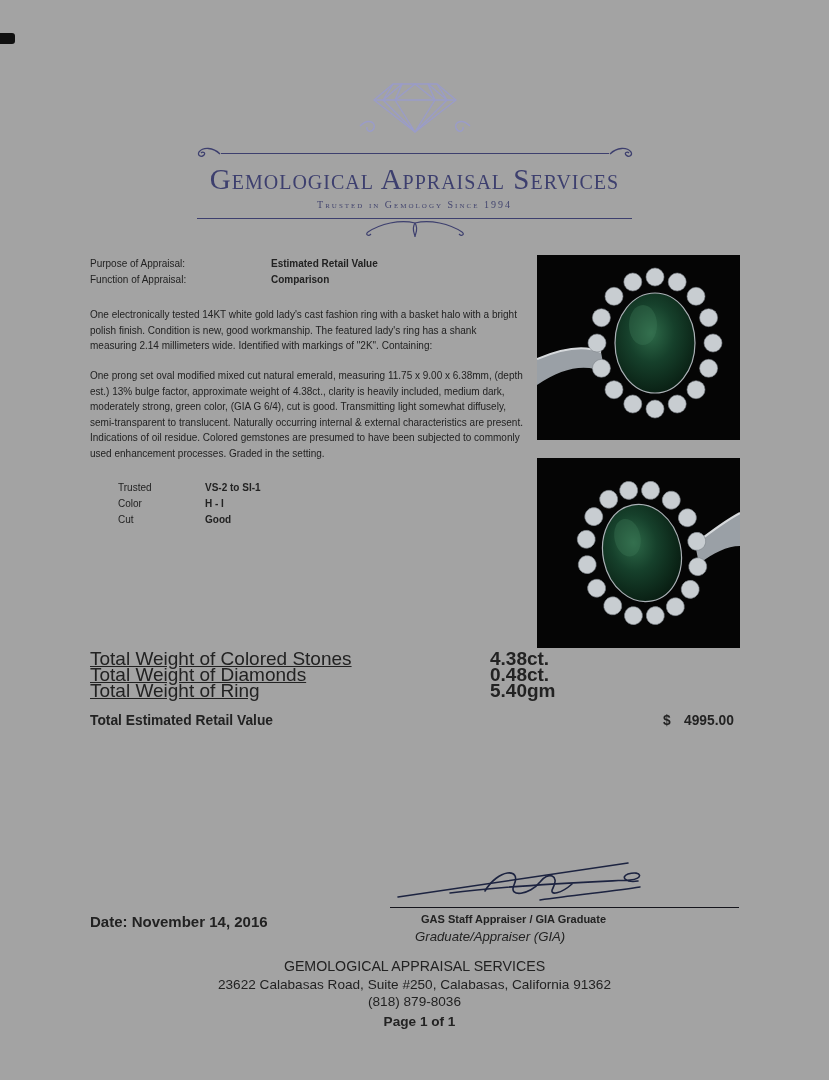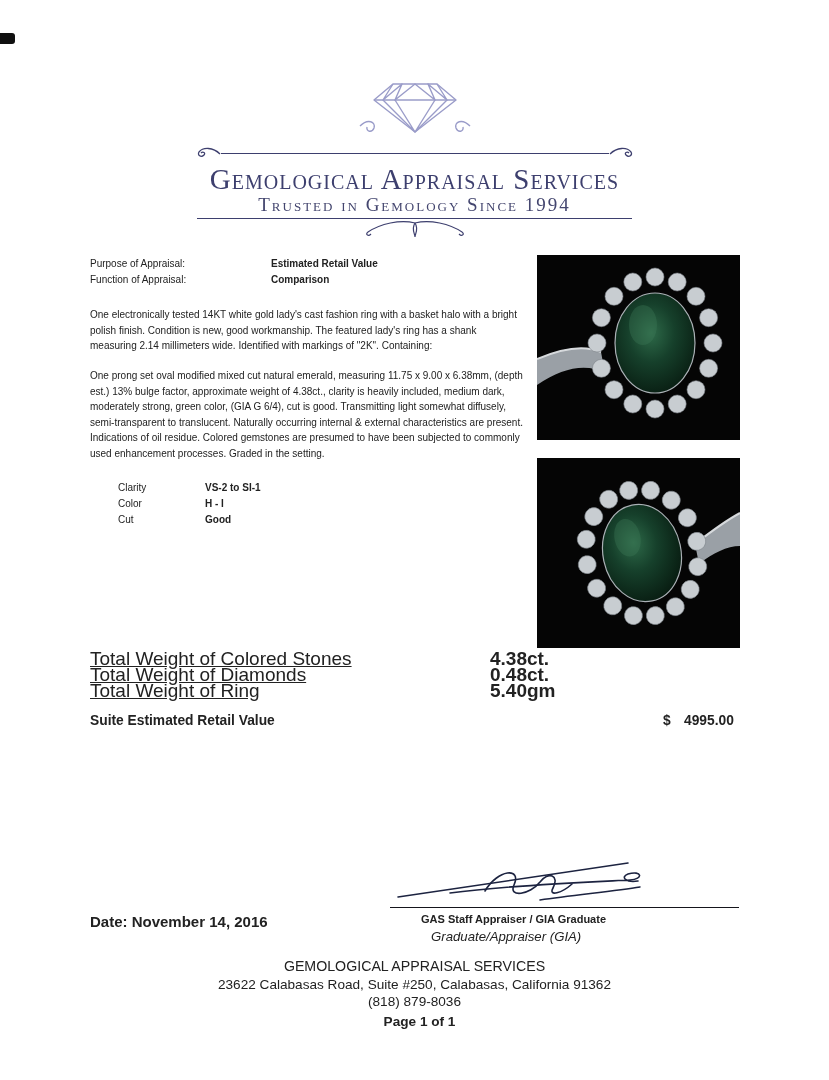--- a/index.html
+++ b/index.html
@@ -1,41 +1,41 @@
 <!DOCTYPE html>
 <html><head>
 <meta charset="utf-8">
 <style>
   html,body{margin:0;padding:0;background:#e8e8e8;}
   .page{
     position:relative;
     width:829px;height:1080px;
     margin:0 auto;
-    background:#ffffff;
+    background:#a3a3a3;
     font-family:"Liberation Sans", sans-serif;
     color:#222222;
     overflow:hidden;
   }
   .artifact{position:absolute;left:0;top:33px;width:15px;height:11px;background:#101010;border-radius:0 3px 3px 0;}
 
   
   .masthead{position:absolute;left:0;top:70px;width:829px;text-align:center;}
   .logo-svg{display:block;margin:0 auto 4px auto;}
   .rule-row{width:440px;margin:0 auto;display:flex;align-items:center;height:14px;}
   .rule-row .line{flex:1;border-top:1.5px solid #3d3f6e;}
   .brand{
     font-family:"Liberation Serif", serif;
     font-variant:small-caps;
     font-size:29px;letter-spacing:1px;
     color:#3d3f6e;line-height:34px;margin-top:2px;
   }
   .tagline{
     font-family:"Liberation Serif", serif;
     font-variant:small-caps;
-    font-size:19px;letter-spacing:2px;
+    font-size:10px;letter-spacing:2px;
     color:#44466f;line-height:18px;margin-bottom:4px;
   }
   .bottom-rule{width:435px;margin:2px auto 0 auto;border-top:1.5px solid #3d3f6e;}
   .center-flourish{display:block;margin:1px auto 0 auto;}
 
   
   .content{position:absolute;left:90px;top:256px;width:433px;font-size:10px;line-height:15.6px;}
   .kv-row{display:flex;}
   .kv-row .k{width:157px;flex:0 0 157px;}
   .kv-row .v{font-weight:bold;margin-left:24px;}
@@ -57,21 +57,21 @@
   
   .photo{position:absolute;background:#050505;}
   .photo1{left:537px;top:255px;width:203px;height:185px;}
   .photo2{left:537px;top:458px;width:203px;height:190px;}
 
   
   .sig-svg{position:absolute;left:390px;top:853px;}
   .sig-line{position:absolute;left:390px;top:907px;width:349px;border-top:1.6px solid #15151c;}
   .date-line{position:absolute;left:90px;top:913px;font-size:15px;font-weight:bold;}
   .appraiser1{position:absolute;left:421px;top:913px;font-size:11px;font-weight:bold;}
-  .appraiser2{position:absolute;left:431px;top:929px;font-size:13.2px;font-style:italic;}
+  .appraiser2{position:absolute;left:415px;top:929px;font-size:13.2px;font-style:italic;}
 
   
   .footer{position:absolute;left:0;top:958px;width:829px;text-align:center;font-size:13.6px;line-height:17.5px;}
   .footer .company{font-size:14.2px;}
   .footer .page-num{font-weight:bold;margin-top:2px;padding-left:10px;}
 </style>
 </head>
 <body>
 
 <div class="page">
@@ -121,21 +121,21 @@
     <div class="kv-row">
       <span class="k">Function of Appraisal:</span>
       <span class="v">Comparison</span>
     </div>
 
     <p class="para first">One electronically tested 14KT white gold lady's cast fashion ring with a basket halo with a bright polish finish. Condition is new, good workmanship. The featured lady's ring has a shank measuring 2.14 millimeters wide. Identified with markings of "2K".  Containing:</p>
     <p class="para">One prong set oval modified mixed cut natural emerald, measuring 11.75 x 9.00 x 6.38mm, (depth est.) 13% bulge factor, approximate weight of 4.38ct., clarity is heavily included, medium dark, moderately strong, green color, (GIA G 6/4), cut is good. Transmitting light somewhat diffusely, semi-transparent to translucent. Naturally occurring internal &amp; external characteristics are present. Indications of oil residue. Colored gemstones are presumed to have been subjected to commonly used enhancement processes. Graded in the setting.</p>
 
     <div class="grading">
       <div class="g-row">
-        <span class="g-label">Clarity</span>
+        <span class="g-label">Trusted</span>
         <span class="g-value">VS-2 to SI-1</span>
       </div>
       <div class="g-row">
         <span class="g-label">Color</span>
         <span class="g-value">H - I</span>
       </div>
       <div class="g-row">
         <span class="g-label">Cut</span>
         <span class="g-value">Good</span>
       </div>
@@ -151,21 +151,21 @@
       <span>Total Weight of Diamonds</span>
       <span class="t-val">0.48ct.</span>
     </div>
     <div class="t-row">
       <span>Total Weight of Ring</span>
       <span class="t-val">5.40gm</span>
     </div>
   </div>
 
   <div class="grand">
-    <span>Suite Estimated Retail Value</span>
+    <span>Total Estimated Retail Value</span>
     <span class="cur">$</span>
     <span class="amt">4995.00</span>
   </div>
 
   <div class="photo photo1">
     <svg width="203" height="185" viewBox="0 0 203 185">
       <defs>
         <radialGradient id="em1" cx="45%" cy="40%" r="65%">
           <stop offset="0%" stop-color="#2e6a49"></stop>
           <stop offset="45%" stop-color="#16402b"></stop>

